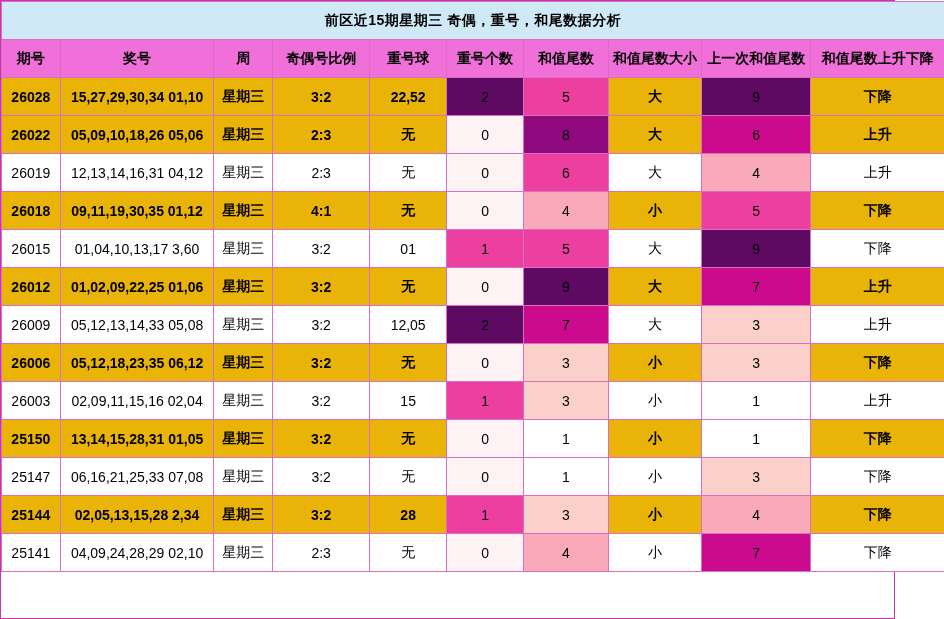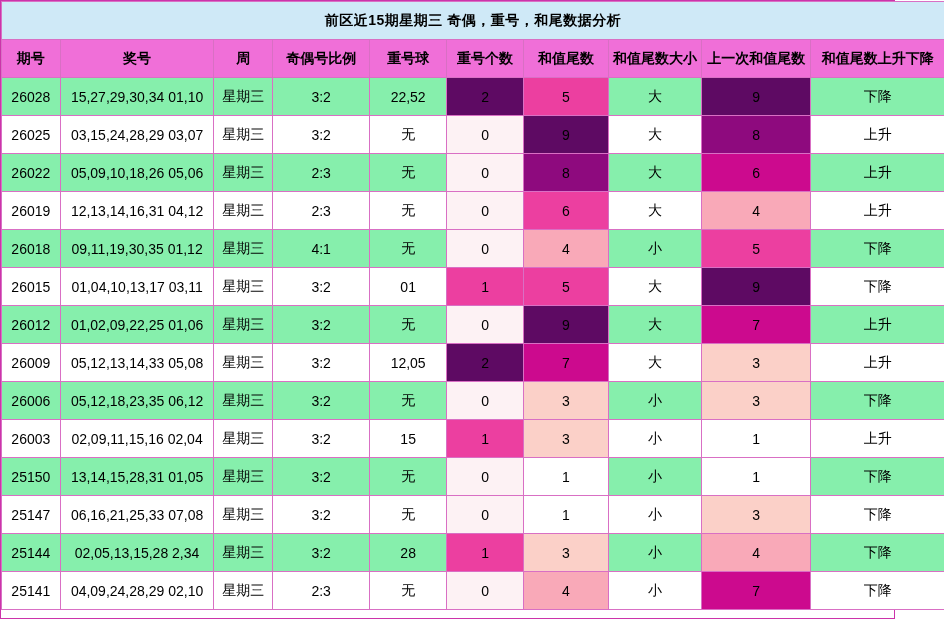--- a/index.html
+++ b/index.html
@@ -61,21 +61,21 @@
   col.c3 { width: 96px; }
   col.c4 { width: 76px; }
   col.c5 { width: 76px; }
   col.c6 { width: 84px; }
   col.c7 { width: 92px; }
   col.c8 { width: 108px; }
   col.c9 { width: 132px; }
 
   td.cell-num { font-size: 13.5px; }
   td.cell-plain { background: #ffffff; }
-  td.cell-alt { background: #86efac; }
+  td.cell-alt { background: #eab308; font-weight: bold; }
 
   
   .h0 { background: #fdf2f4; }
   .h1 { background: #ffffff; }
   .h3 { background: #fbd0c8; }
   .h4 { background: #f9a9b8; }
   .h6 { background: #ec3fa0; color:#ffffff; }
   .h7 { background: #cc0a8e; color:#ffffff; }
   .h8 { background: #8e0a7e; color:#ffffff; }
   .h9 { background: #5e0a63; color:#ffffff; }
@@ -121,32 +121,20 @@
           <td class="cell-alt">星期三</td>
           <td class="cell-alt">3:2</td>
           <td class="cell-alt">22,52</td>
           <td class="h9">2</td>
           <td class="h6">5</td>
           <td class="cell-alt">大</td>
           <td class="h9">9</td>
           <td class="cell-alt">下降</td>
         </tr>
         <tr>
-          <td class="cell-plain">26025</td>
-          <td class="cell-plain cell-num">03,15,24,28,29 03,07</td>
-          <td class="cell-plain">星期三</td>
-          <td class="cell-plain">3:2</td>
-          <td class="cell-plain">无</td>
-          <td class="h0">0</td>
-          <td class="h9">9</td>
-          <td class="cell-plain">大</td>
-          <td class="h8">8</td>
-          <td class="cell-plain">上升</td>
-        </tr>
-        <tr>
           <td class="cell-alt">26022</td>
           <td class="cell-alt cell-num">05,09,10,18,26 05,06</td>
           <td class="cell-alt">星期三</td>
           <td class="cell-alt">2:3</td>
           <td class="cell-alt">无</td>
           <td class="h0">0</td>
           <td class="h8">8</td>
           <td class="cell-alt">大</td>
           <td class="h7">6</td>
           <td class="cell-alt">上升</td>
@@ -170,21 +158,21 @@
           <td class="cell-alt">4:1</td>
           <td class="cell-alt">无</td>
           <td class="h0">0</td>
           <td class="h4">4</td>
           <td class="cell-alt">小</td>
           <td class="h6">5</td>
           <td class="cell-alt">下降</td>
         </tr>
         <tr>
           <td class="cell-plain">26015</td>
-          <td class="cell-plain cell-num">01,04,10,13,17 03,11</td>
+          <td class="cell-plain cell-num">01,04,10,13,17 3,60</td>
           <td class="cell-plain">星期三</td>
           <td class="cell-plain">3:2</td>
           <td class="cell-plain">01</td>
           <td class="h6">1</td>
           <td class="h6">5</td>
           <td class="cell-plain">大</td>
           <td class="h9">9</td>
           <td class="cell-plain">下降</td>
         </tr>
         <tr>

